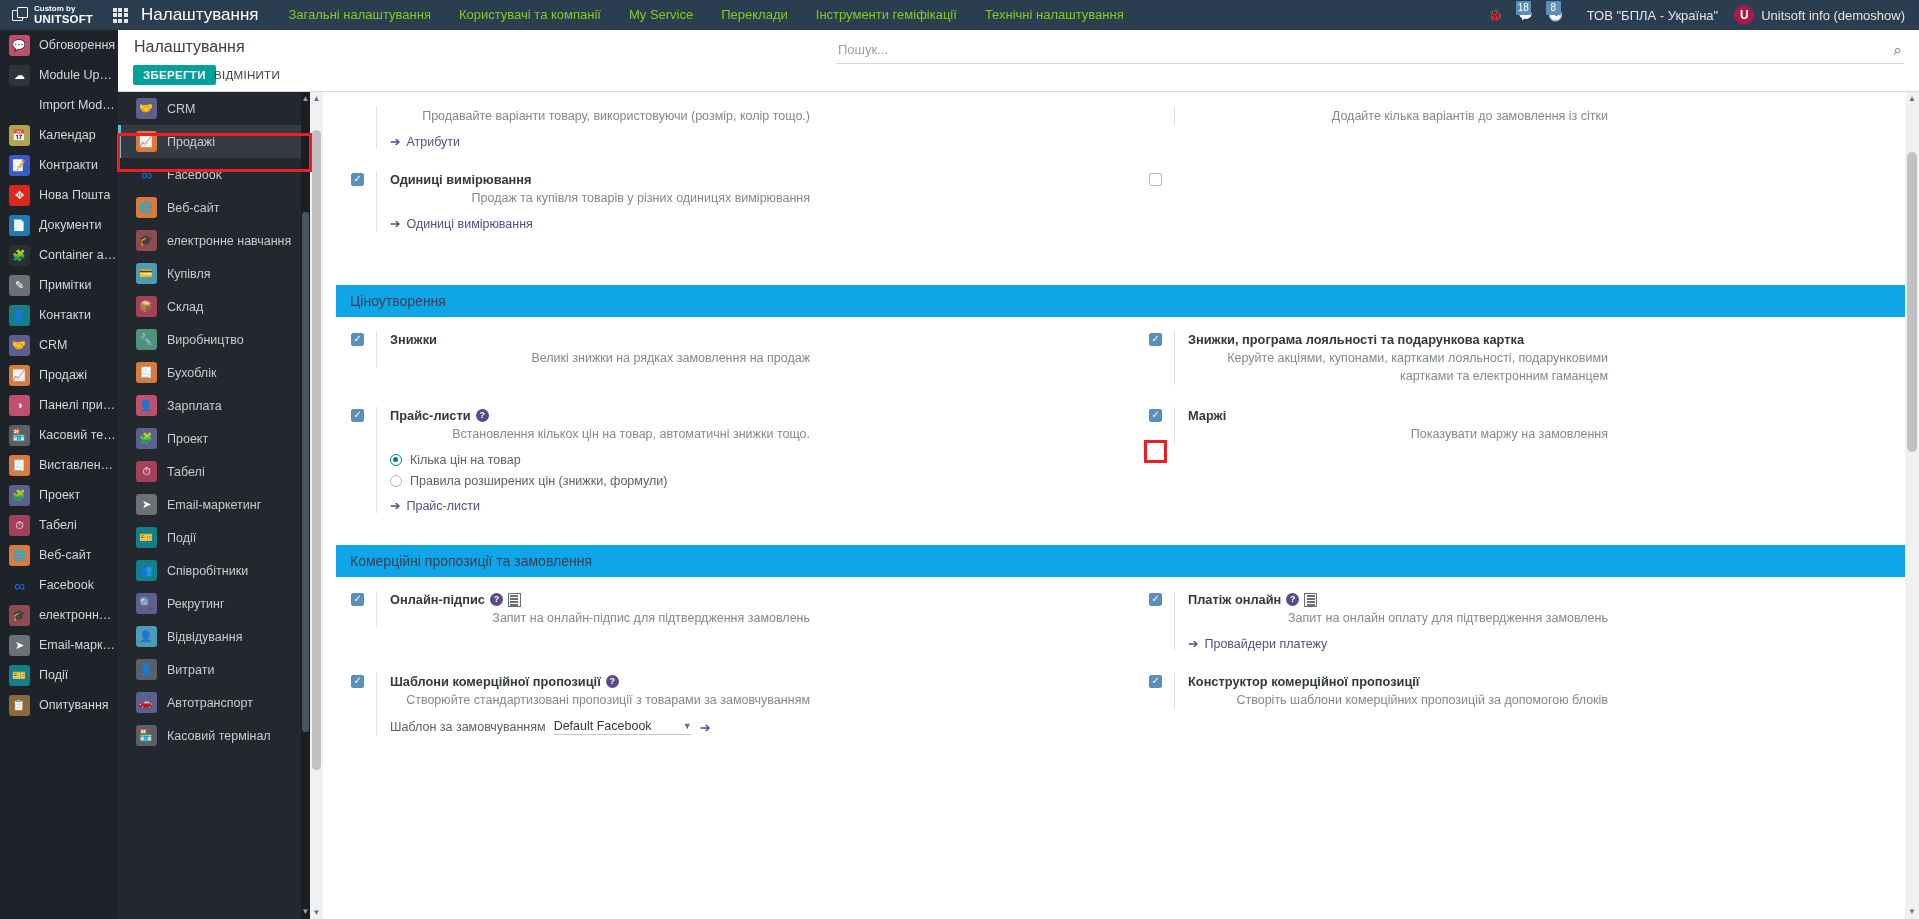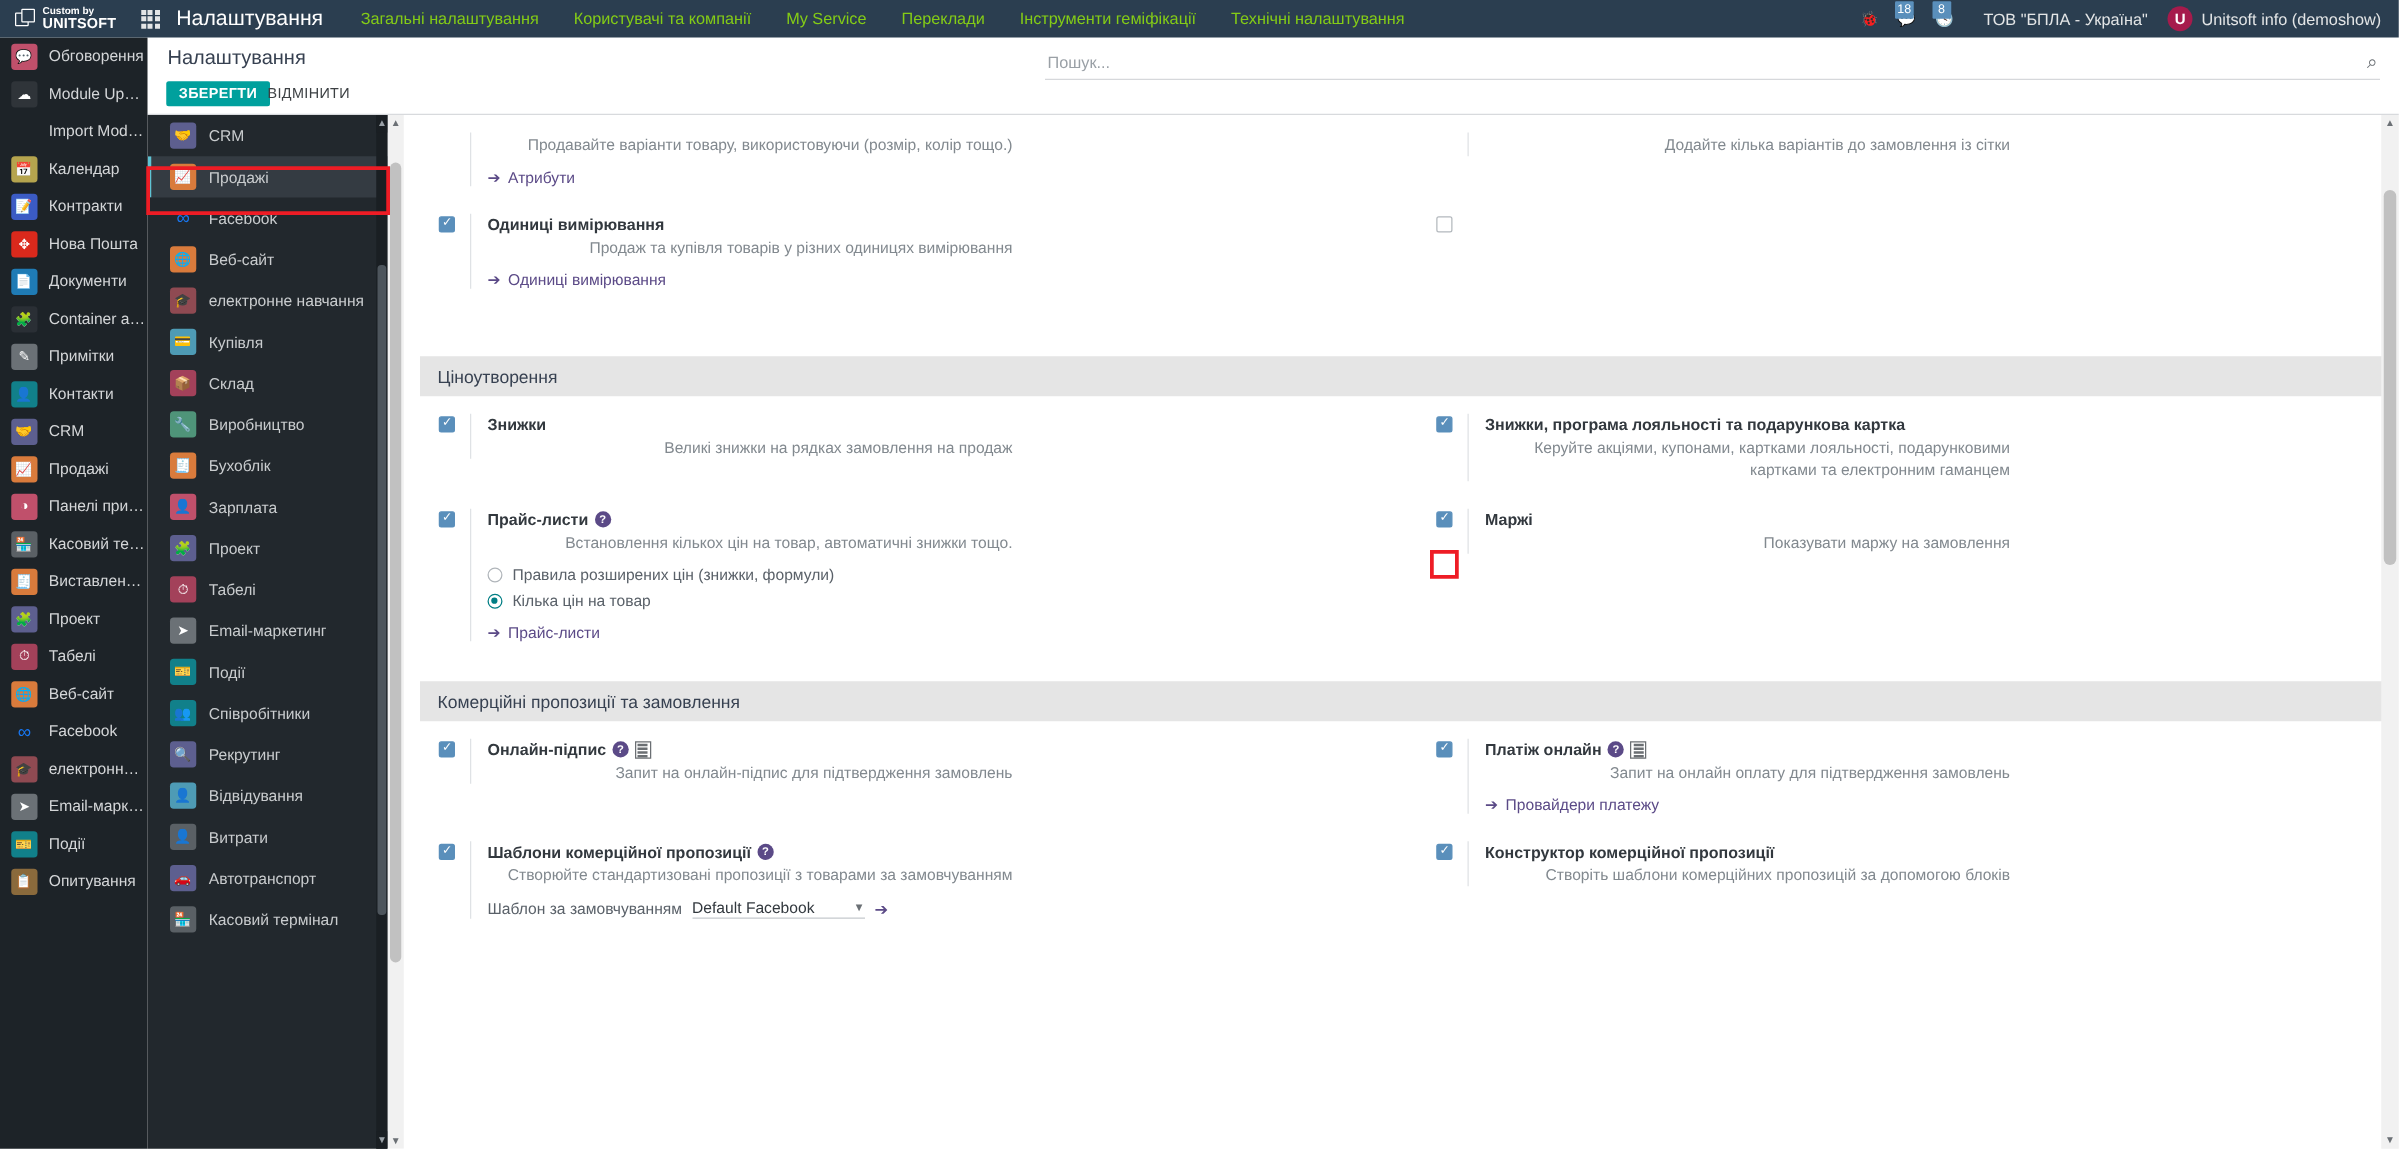--- a/index.html
+++ b/index.html
@@ -161,21 +161,21 @@
   .cp-search input::placeholder { color: #9aa0a6; }
   .cp-search .mag { color: #6b7075; font-size: 15px; padding-right: 2px; }
 
   
   #main {
     position: absolute; top: 92px; left: 310px; width: 1609px; height: 827px;
     background: #fff; overflow: hidden;
   }
   .block { padding: 0 0 0 0; }
   .sec-head {
-    background: #e5e5e5; color: #374151; font-size: 14px;
+    background: #0ea5e9; color: #374151; font-size: 14px;
     padding: 8px 0 8px 14px; margin: 0 13px;
   }
   .rows { padding: 14px 0 10px 0; }
   .srow { display: flex; }
   .col {
     width: 50%; display: flex; gap: 0; padding: 0 22px 0 28px;
     align-items: flex-start; margin-bottom: 22px; text-align: right;
   }
   .cbox-wrap { width: 25px; flex: 0 0 auto; padding-top: 2px; }
   .cbox {
@@ -615,26 +615,26 @@
                 <span class="cbox on"></span>
               </div>
               <div class="ctext">
                 <div class="ctitle">
                   <span>Прайс-листи</span>
                   <span class="help-ico">?</span>
                 </div>
                 <div class="cdesc">Встановлення кількох цін на товар, автоматичні знижки тощо.</div>
                 <div class="radios">
                   <label class="radio-line">
+                    <span class="radio on"></span>
+                    <span class="radio-lbl">Кілька цін на товар</span>
+                  </label>
+                  <label class="radio-line">
                     <span class="radio"></span>
                     <span class="radio-lbl">Правила розширених цін (знижки, формули)</span>
-                  </label>
-                  <label class="radio-line">
-                    <span class="radio on"></span>
-                    <span class="radio-lbl">Кілька цін на товар</span>
                   </label>
                 </div>
                 <div class="linkrow">
                   <span>➔</span>
                   <span>Прайс-листи</span>
                 </div>
               </div>
             </div>
             <div class="col">
               <div class="cbox-wrap">

